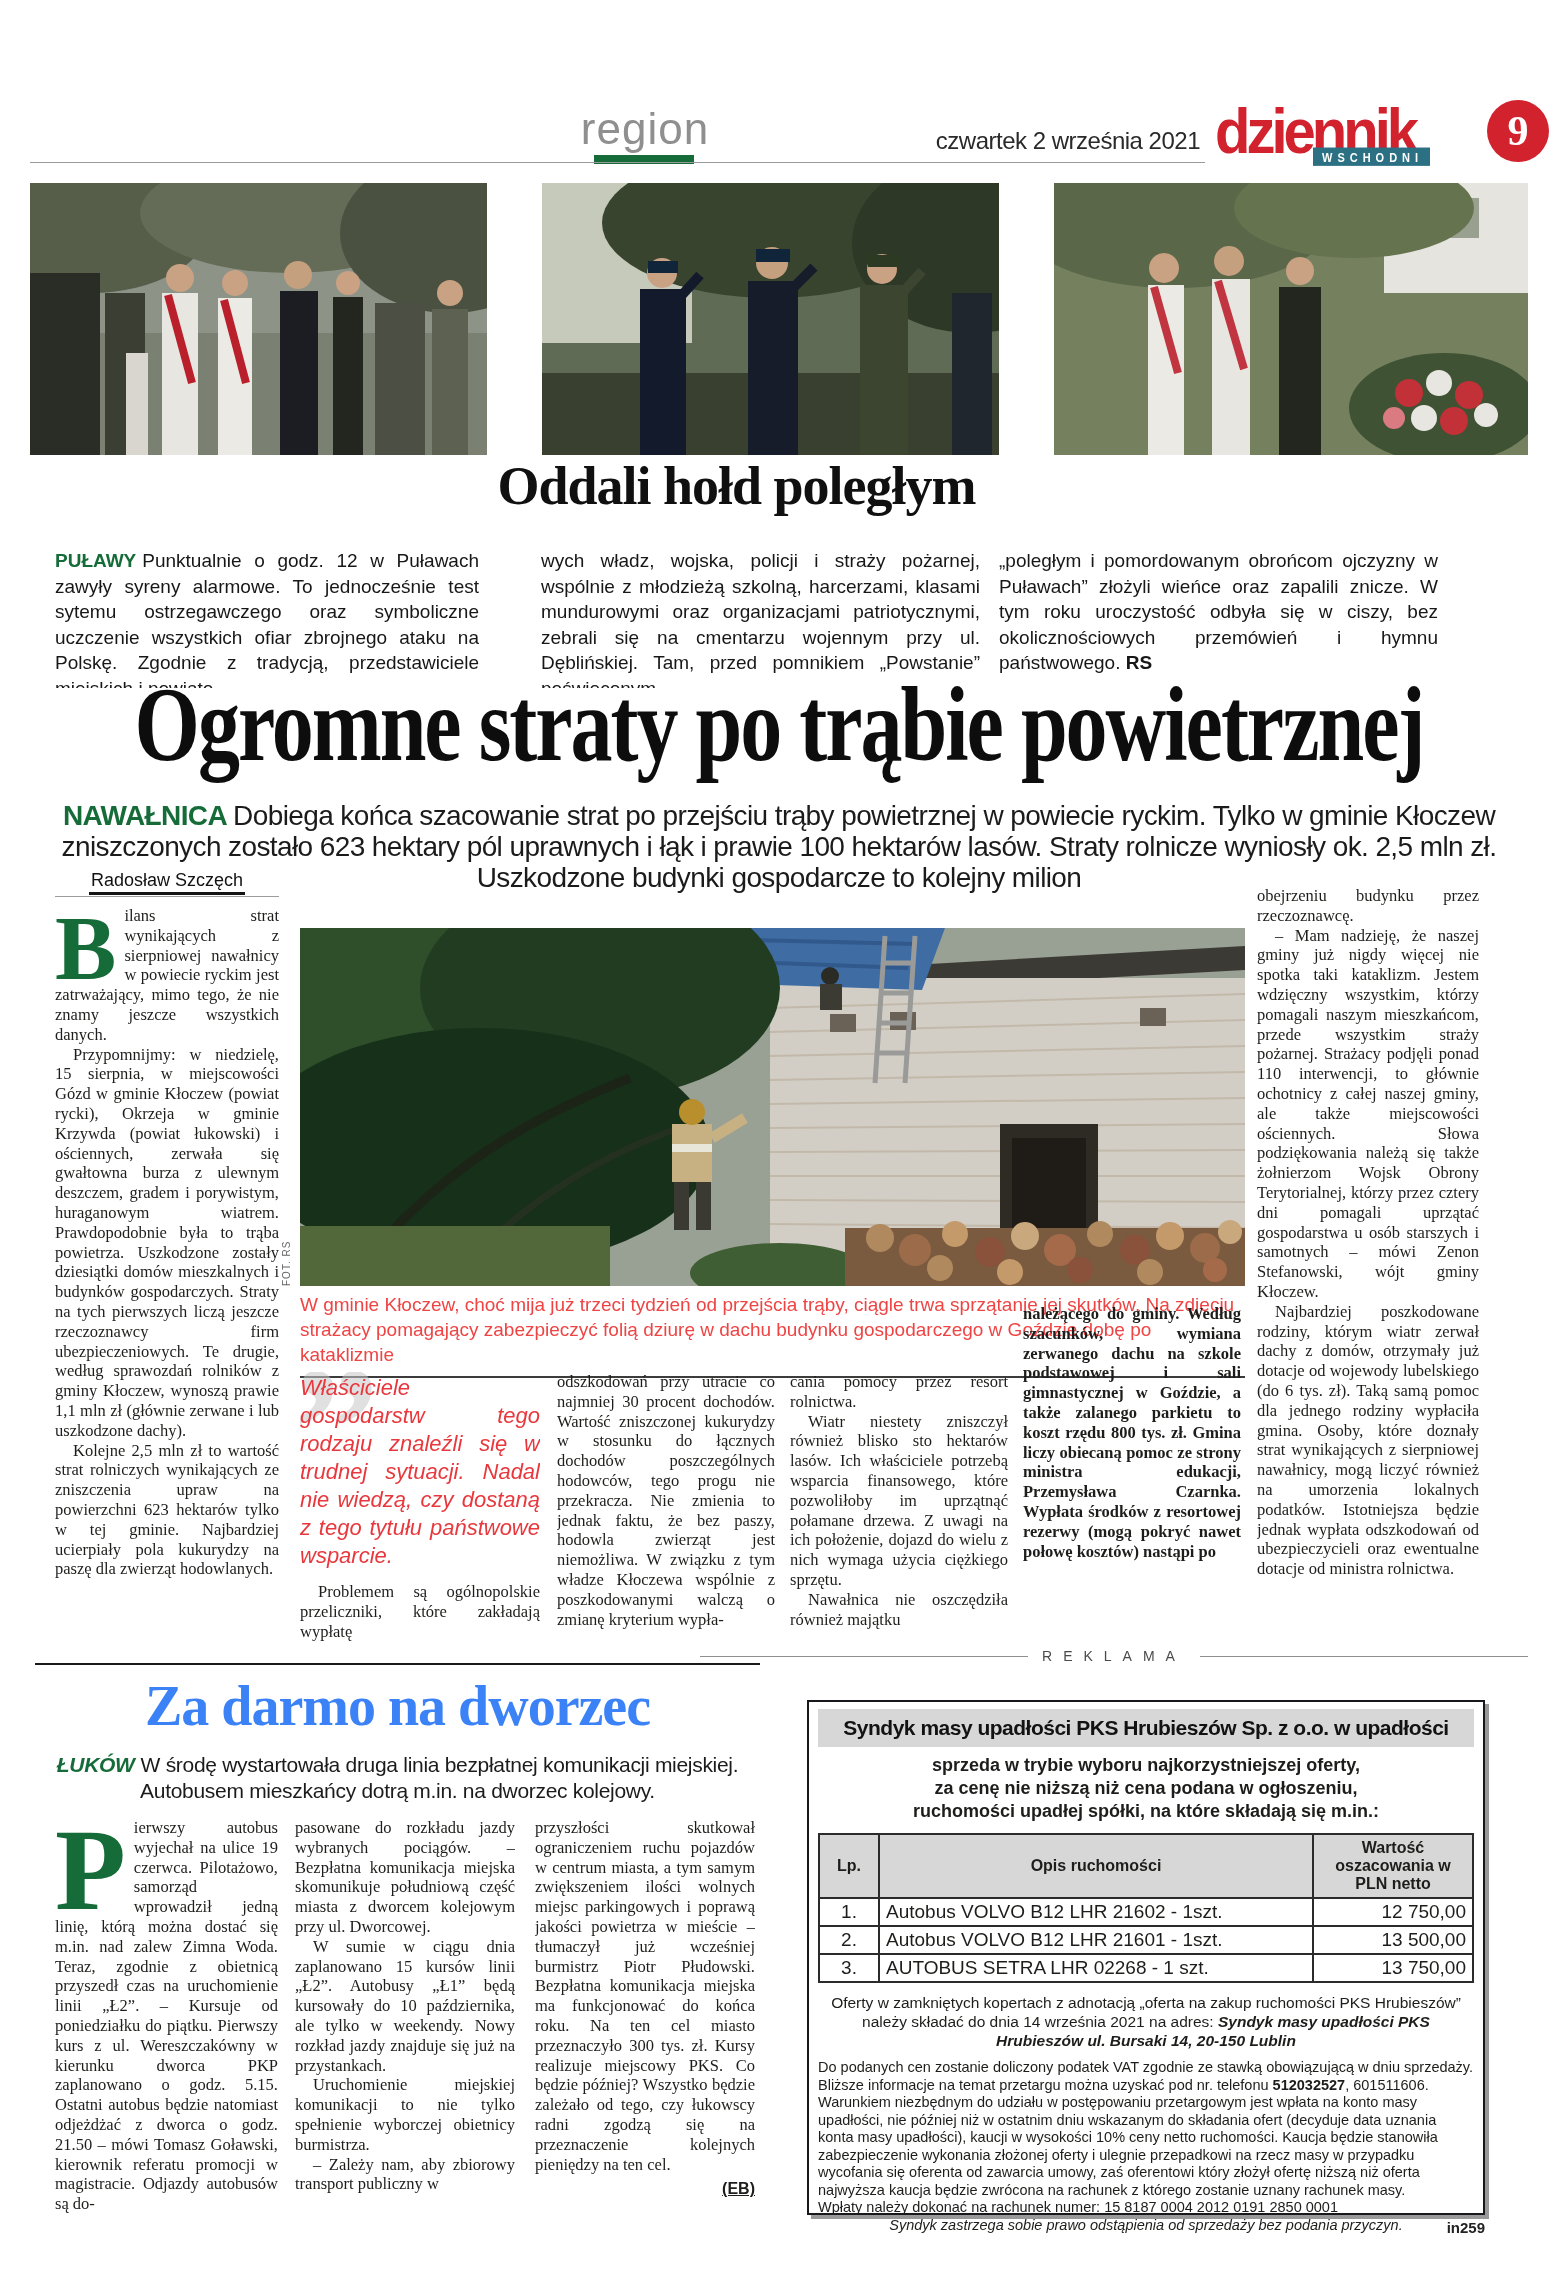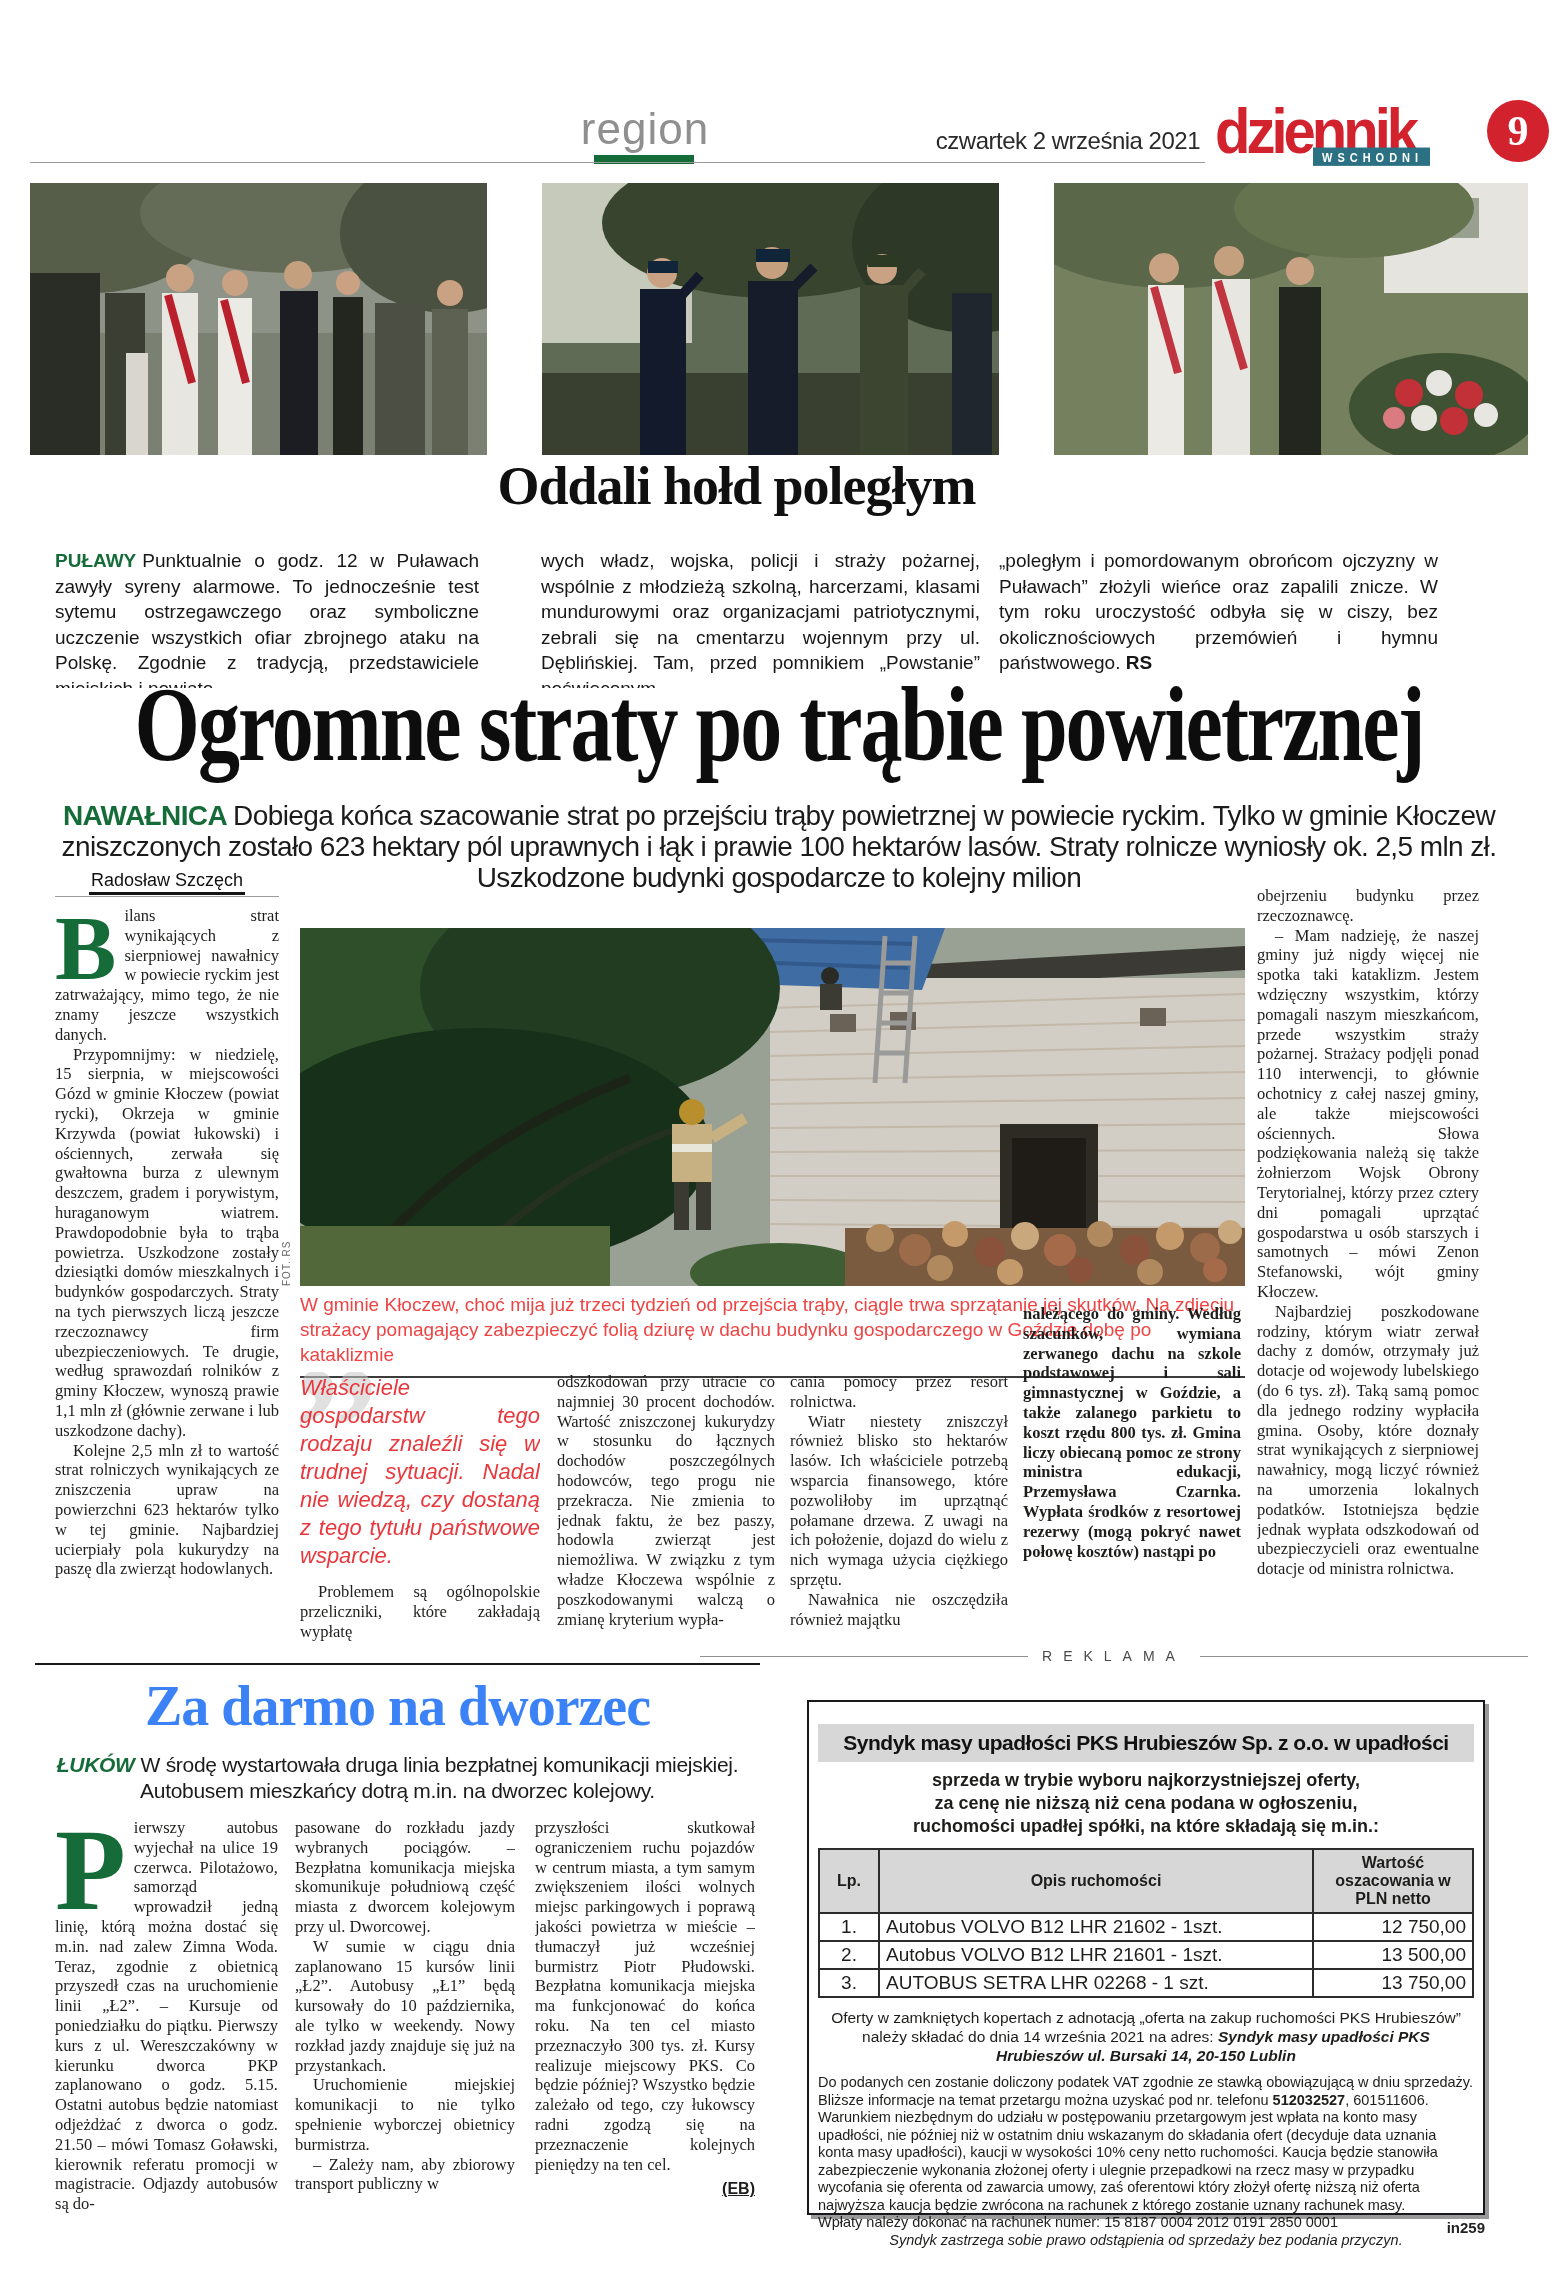--- a/index.html
+++ b/index.html
@@ -92,21 +92,21 @@
   .bus-c3{left:535px;width:220px;}
   .eb{text-align:right;font:bold 16px "Liberation Sans",sans-serif;margin-top:6px;text-decoration:underline;}
 
   
   .rek{left:700px;top:1648px;width:828px;display:flex;align-items:center;gap:14px;}
   .rek .ln{flex:1;height:1px;background:#8f8f8f;}
   .rek .lbl{font:14px "Liberation Sans",sans-serif;color:#4a4a4a;letter-spacing:11px;}
 
   .adbox{left:807px;top:1700px;width:678px;height:515px;background:#fff;
         border:2.5px solid #17171c;box-shadow:4px 4px 0 rgba(70,70,70,.55);
-        font-family:"Liberation Sans",sans-serif;box-sizing:border-box;padding:22px 9px;}
+        font-family:"Liberation Sans",sans-serif;box-sizing:border-box;padding:7px 9px;}
   .ad-title{background:#d7d7d7;text-align:center;font:bold 21px/38px "Liberation Sans",sans-serif;
         color:#121212;letter-spacing:-.5px;}
   .ad-intro{margin-top:7px;text-align:center;font:bold 18px/23px "Liberation Sans",sans-serif;}
   .ad-table{width:100%;border-collapse:collapse;margin-top:10px;}
   .ad-table th,.ad-table td{border:2px solid #2b2b2b;}
   .ad-table th{background:#d7d7d7;font:bold 16px/18px "Liberation Sans",sans-serif;padding:4px;}
   .ad-table th:first-child{width:50px;}
   .ad-table th:last-child{width:150px;}
   .ad-table td{font:19px "Liberation Sans",sans-serif;padding:2px 6px;}
   .ad-table td:first-child{text-align:center;}

